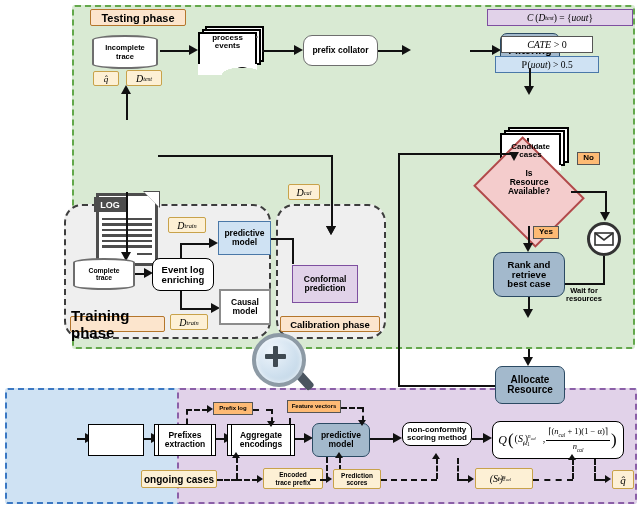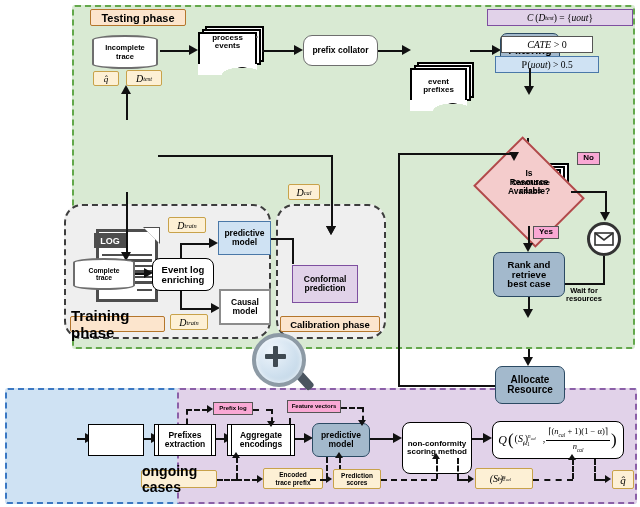--- a/index.html
+++ b/index.html
@@ -58,21 +58,21 @@
   .dlv{border-left:2px dashed #111;width:0;}
   .ar{position:absolute;width:0;height:0;}
   .ar-r{border-top:5.5px solid transparent;border-bottom:5.5px solid transparent;border-left:9px solid #111;}
   .ar-l{border-top:5.5px solid transparent;border-bottom:5.5px solid transparent;border-right:9px solid #111;}
   .ar-d{border-left:5.5px solid transparent;border-right:5.5px solid transparent;border-top:9px solid #111;}
   .ar-u{border-left:5.5px solid transparent;border-right:5.5px solid transparent;border-bottom:9px solid #111;}
   .ar-sm.ar-r{border-top:4px solid transparent;border-bottom:4px solid transparent;border-left:6.5px solid #111;}
   .ar-sm.ar-d{border-left:4px solid transparent;border-right:4px solid transparent;border-top:6.5px solid #111;}
   .ar-sm.ar-u{border-left:4px solid transparent;border-right:4px solid transparent;border-bottom:6.5px solid #111;}
 
-  .minilabel{background:#f9a8d4;border:1.2px solid #555;font-size:6px;font-weight:bold;
+  .minilabel{background:#fdba74;border:1.2px solid #555;font-size:6px;font-weight:bold;
      display:flex;align-items:center;justify-content:center;text-align:center;line-height:1.02;color:#000;}
 
   .plain{color:#000;font-weight:bold;text-align:center;line-height:1.05;}
 
   
   .logdoc{position:relative;}
   .logdoc .body{position:absolute;inset:0;background:#fff;border:3px solid #4d4d4d;}
   .logdoc .fold{position:absolute;right:-1px;top:-1px;width:0;height:0;
      border-left:15px solid transparent;border-top:15px solid #fff;}
   .logdoc .foldline{position:absolute;right:-2px;top:-2px;width:0;height:0;
@@ -135,28 +135,20 @@
 
   <div class="abs ln lnh" style="left:262px;top:50px;width:32px;"></div>
   <div class="abs ar ar-r" style="left:294px;top:45px;"></div>
 
   <div class="abs rrect node" style="left:256px;top:36px;width:0px;height:0px;"></div>
   <div class="abs rrect node" style="left:303px;top:35px;width:75px;height:31px;font-size:8.5px;">prefix collator</div>
 
   <div class="abs ln lnh" style="left:378px;top:50px;width:24px;"></div>
   <div class="abs ar ar-r" style="left:402px;top:45px;"></div>
 
-  <div class="abs stackdoc" style="left:410px;top:31px;width:62px;height:36px;">
-    <div class="sh" style="left:7px;top:-5px;width:53px;height:32px;"></div>
-    <div class="sh" style="left:4px;top:-2px;width:53px;height:32px;"></div>
-    <div class="doc" style="position:absolute;left:0;top:1px;width:53px;height:32px;display:flex;align-items:center;justify-content:center;">
-      <span class="plain" style="font-size:8px;white-space:pre-line;z-index:2;">event
-prefixes</span>
-    </div>
-  </div>
 
   <div class="abs ln lnh" style="left:470px;top:50px;width:22px;"></div>
   <div class="abs ar ar-r" style="left:492px;top:45px;"></div>
 
   <div class="abs bluebox node" style="left:500px;top:33px;width:60px;height:35px;font-size:11px;">Filtering</div>
 
   <div class="abs purplebox fml" style="left:487px;top:9px;width:146px;height:17px;font-size:9.5px;">
     <span class="it">C</span> (<span class="it">D</span><sub class="it">test</sub>)&nbsp;=&nbsp;{<span class="it">uout</span>}
   </div>
   <div class="abs sqbox fml" style="left:501px;top:36px;width:92px;height:17px;font-size:10px;border-color:#555;"><span class="it">CATE</span>&nbsp;&gt;&nbsp;0</div>
@@ -199,21 +191,21 @@
   <div class="abs ln lnv" style="left:603px;top:256px;height:29px;"></div>
   <div class="abs ln lnh" style="left:519px;top:283px;width:86px;"></div>
   <div class="abs ar ar-l" style="left:511px;top:278px;"></div>
   <div class="abs plain" style="left:552px;top:287px;width:64px;font-size:7.5px;white-space:pre-line;">Wait for
 resources</div>
 
   <div class="abs ln lnv" style="left:528px;top:226px;height:18px;"></div>
   <div class="abs ar ar-d" style="left:523px;top:243px;"></div>
   <div class="abs minilabel" style="left:533px;top:226px;width:26px;height:13px;font-size:8px;">Yes</div>
 
-  <div class="abs bluebox node" style="left:493px;top:252px;width:72px;height:45px;font-size:9.5px;white-space:pre-line;">Rank and
+  <div class="abs bluebox node" style="left:493px;top:252px;width:72px;height:45px;font-size:9.5px;white-space:pre-line;border-radius:9px;">Rank and
 retrieve
 best case</div>
 
   <div class="abs ln lnv" style="left:528px;top:297px;height:13px;"></div>
   <div class="abs ar ar-d" style="left:523px;top:309px;"></div>
 
 
   <div class="abs ln lnv" style="left:528px;top:349px;height:10px;"></div>
   <div class="abs ar ar-d" style="left:523px;top:357px;"></div>
 
@@ -329,21 +321,21 @@
 
   <div class="abs ln lnh" style="left:295px;top:438px;width:10px;"></div>
   <div class="abs ar ar-r" style="left:304px;top:433px;"></div>
 
   <div class="abs bluebox node" style="left:312px;top:423px;width:58px;height:34px;font-size:8.5px;white-space:pre-line;">predictive
 model</div>
 
   <div class="abs ln lnh" style="left:370px;top:438px;width:24px;"></div>
   <div class="abs ar ar-r" style="left:393px;top:433px;"></div>
 
-  <div class="abs blackbox node" style="left:402px;top:422px;width:70px;height:52px;font-size:8px;white-space:pre-line;">non-conformity
+  <div class="abs blackbox node" style="left:402px;top:422px;width:70px;height:24px;font-size:8px;white-space:pre-line;">non-conformity
 scoring method</div>
 
   <div class="abs ln lnh" style="left:472px;top:438px;width:12px;"></div>
   <div class="abs ar ar-r" style="left:483px;top:433px;"></div>
 
   <div class="abs blackbox fml" style="left:492px;top:421px;width:132px;height:38px;font-size:10px;">
     <span class="it" style="font-size:12px;">Q</span>
     <span style="font-size:17px;font-weight:300;margin:0 1px;">(</span>
     <span style="white-space:nowrap;">(<span class="it">S</span><sub class="it">i</sub>)<sup style="font-size:52%;"><span class="it">n</span><sub class="it" style="font-size:80%;">cal</sub></sup><sub style="font-size:52%;position:relative;left:-13px;"><span class="it">i</span>=1</sub>,</span>
     <span style="display:inline-block;text-align:center;line-height:1.0;margin-left:1px;">
@@ -360,21 +352,21 @@
   <div class="abs dlh" style="left:253px;top:409px;width:19px;border-top:2px dashed #111;"></div>
   <div class="abs dlv" style="left:271px;top:409px;height:13px;border-left:2px dashed #111;"></div>
   <div class="abs ar ar-sm ar-d" style="left:267px;top:421px;"></div>
 
   <div class="abs dlv" style="left:289px;top:407px;height:17px;border-left:2px dashed #111;"></div>
   <div class="abs minilabel" style="left:287px;top:400px;width:54px;height:13px;">Feature vectors</div>
   <div class="abs dlh" style="left:341px;top:407px;width:22px;border-top:2px dashed #111;"></div>
   <div class="abs dlv" style="left:362px;top:407px;height:14px;border-left:2px dashed #111;"></div>
   <div class="abs ar ar-sm ar-d" style="left:358px;top:420px;"></div>
 
-  <div class="abs dbox" style="left:141px;top:470px;width:76px;height:18px;font-size:14px;font-style:normal;font-family:'Liberation Sans',sans-serif;font-weight:bold;">ongoing cases</div>
+  <div class="abs dbox" style="left:141px;top:470px;width:76px;height:18px;font-size:10px;font-style:normal;font-family:'Liberation Sans',sans-serif;font-weight:bold;">ongoing cases</div>
   <div class="abs dlh" style="left:217px;top:479px;width:20px;border-top:2px dashed #111;"></div>
   <div class="abs dlv" style="left:236px;top:457px;height:22px;border-left:2px dashed #111;"></div>
   <div class="abs ar ar-sm ar-u" style="left:232px;top:452px;"></div>
   <div class="abs dlh" style="left:236px;top:479px;width:22px;border-top:2px dashed #111;"></div>
   <div class="abs ar ar-sm ar-r" style="left:257px;top:475px;"></div>
 
   <div class="abs dbox" style="left:263px;top:468px;width:60px;height:21px;font-size:6.5px;font-style:normal;font-family:'Liberation Sans',sans-serif;font-weight:bold;text-align:center;line-height:1.15;white-space:pre-line;">Encoded
 trace prefix</div>
   <div class="abs dlh" style="left:323px;top:479px;width:17px;border-top:2px dashed #111;"></div>
   <div class="abs dlv" style="left:339px;top:457px;height:22px;border-left:2px dashed #111;"></div>

